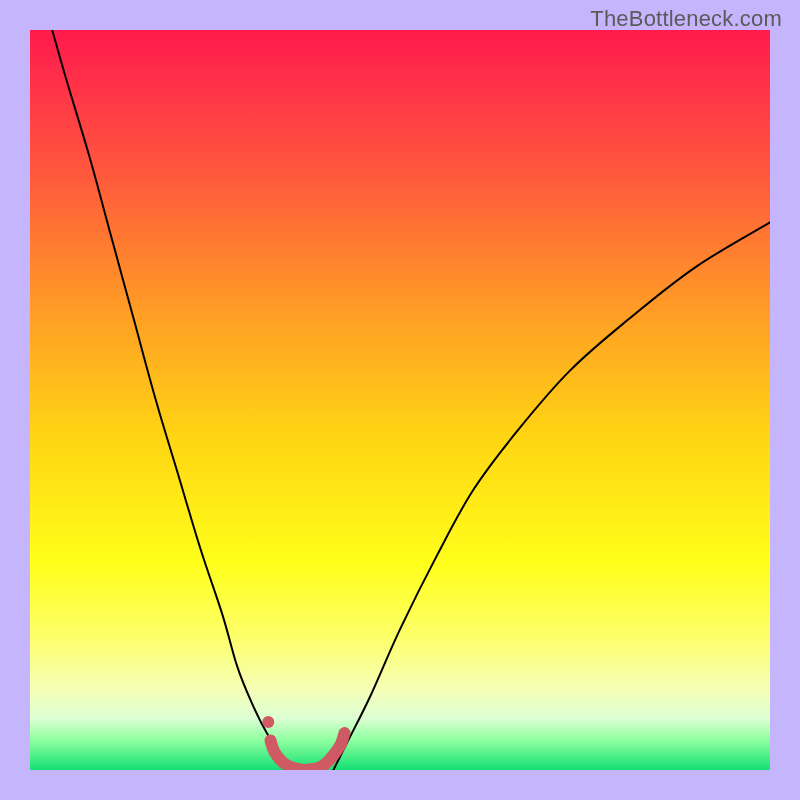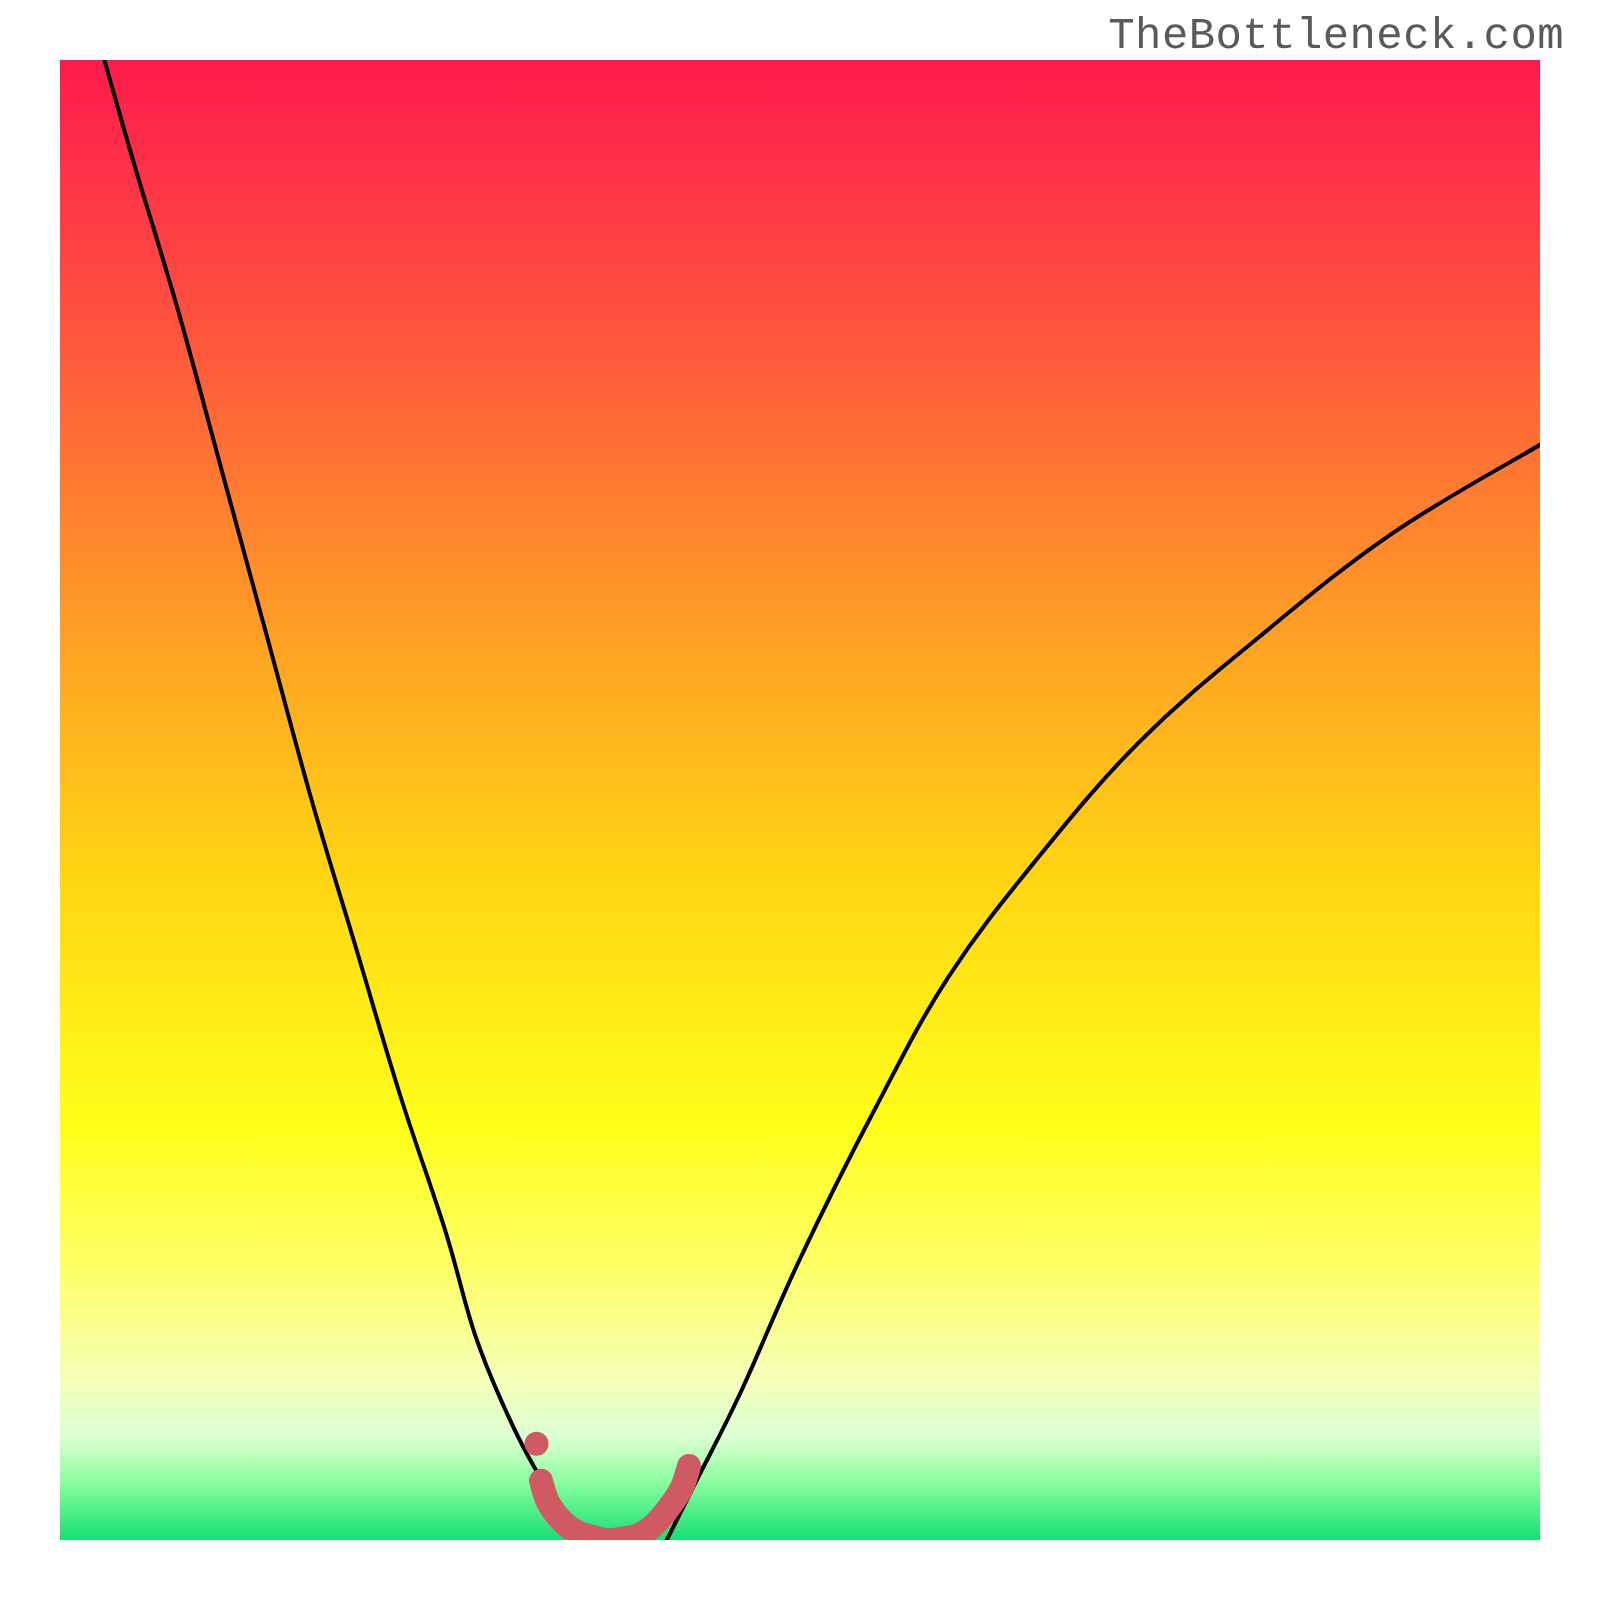--- a/index.html
+++ b/index.html
@@ -8,22 +8,21 @@
     width: 800px;
     height: 800px;
     background: #000;
     font-family: Arial, Helvetica, sans-serif;
     overflow: hidden;
   }
   .outer {
     position: relative;
     width: 800px;
     height: 800px;
-    background: #ffffff;
-    font-family: Liberation Mono, monospace;
+    background: #c4b5fd;
   }
   .watermark {
     position: absolute;
     top: 6px;
     right: 18px;
     color: #5a5a5a;
     font-size: 22px;
     letter-spacing: 0.2px;
     font-weight: 500;
     z-index: 5;

